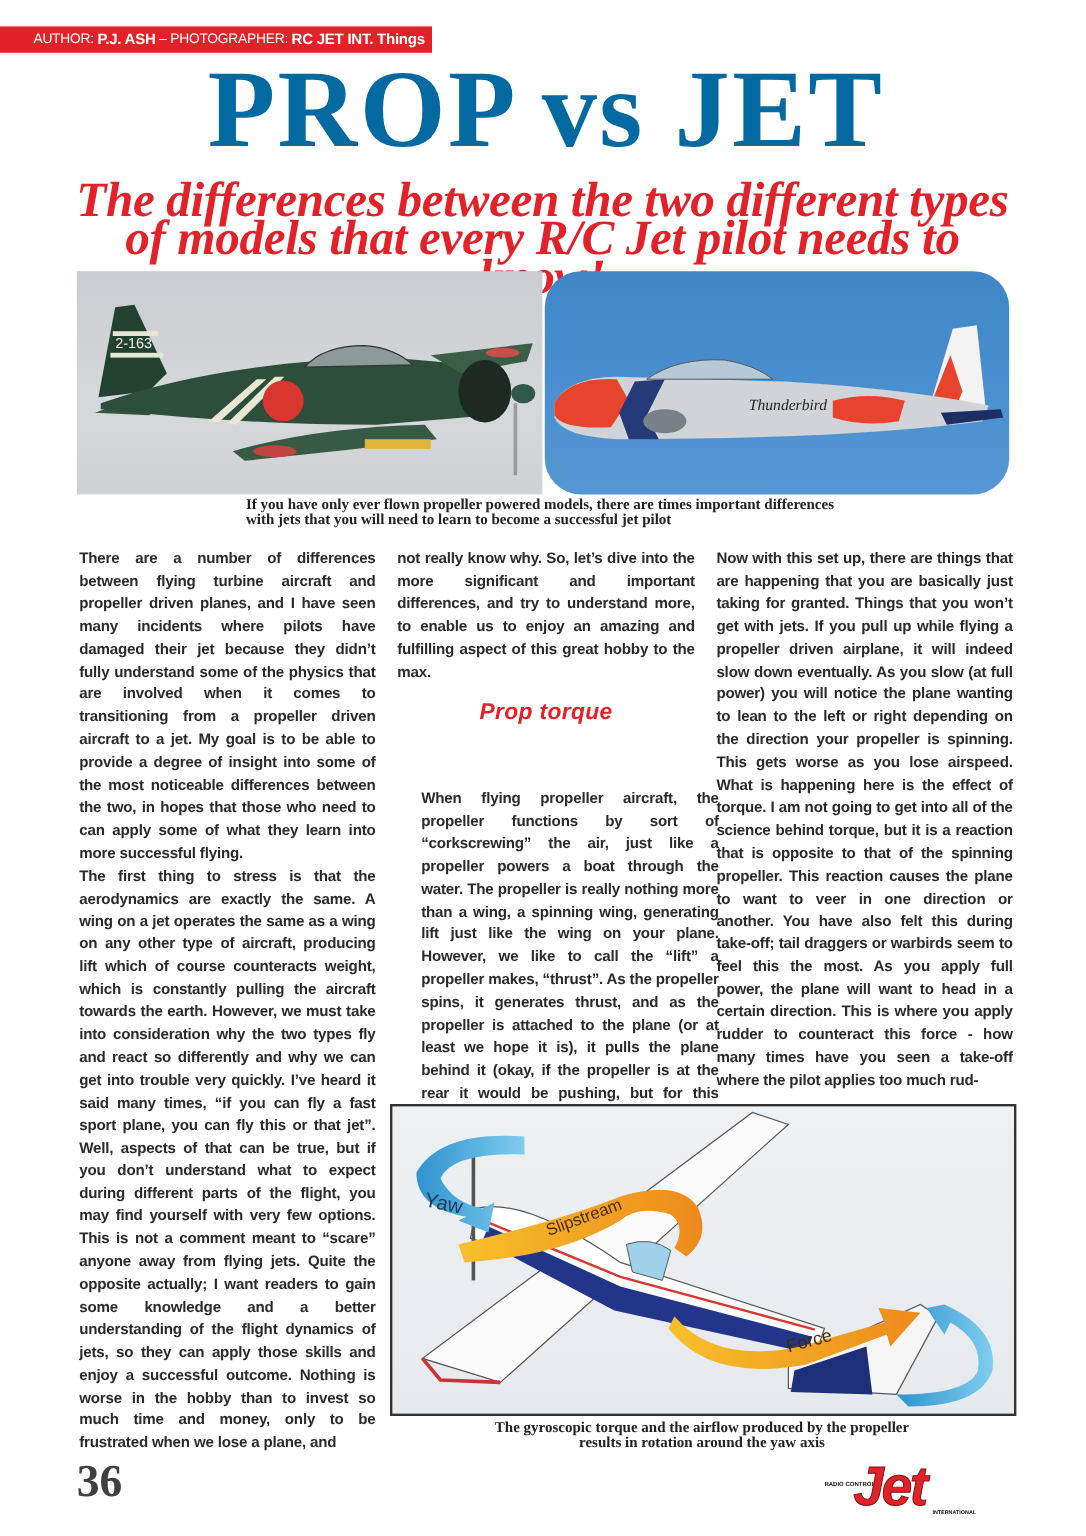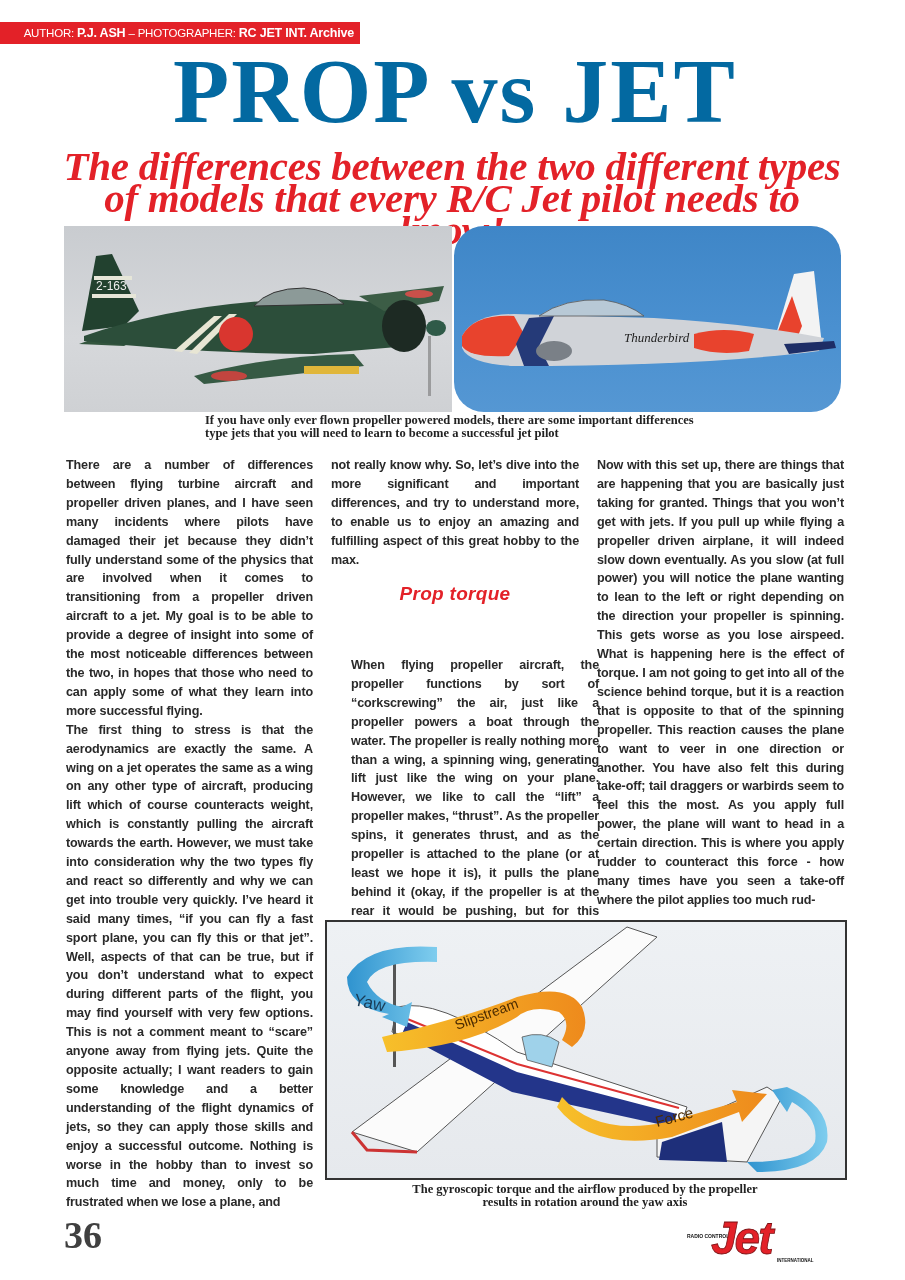--- a/index.html
+++ b/index.html
@@ -24,21 +24,21 @@
   .col2b{top:656px;margin-left:20px;}
   .diagram{position:absolute;left:325px;top:920px;width:522px;height:260px;border:2px solid #333;box-sizing:border-box;background:linear-gradient(180deg,#eef1f4,#e6e9ed);overflow:hidden;}
   .diagram svg{position:absolute;left:0;top:0;}
   .page-num{position:absolute;left:64px;top:1213px;font-family:"Liberation Serif",serif;font-weight:bold;font-size:38px;color:#404040;}
   .logo{position:absolute;left:677px;top:1214px;width:155px;height:52px;}
 </style>
 </head>
 <body>
 
 <div class="author-bar">
-  <span>AUTHOR:</span>&nbsp;<b>P.J. ASH</b>&nbsp;<span>–</span>&nbsp;<span>PHOTOGRAPHER:</span>&nbsp;<b>RC JET INT. Archive</b>
+  <span>AUTHOR:</span>&nbsp;<b>P.J. ASH</b>&nbsp;<span>–</span>&nbsp;<span>PHOTOGRAPHER:</span>&nbsp;<b>RC JET INT. Things</b>
 </div>
 
 <div class="main-title">PROP vs JET</div>
 <div class="subtitle">The differences between the two different types of models that every R/C Jet pilot needs to know!</div>
 
 <div class="photo photo-prop">
   <svg width="388" height="186" viewBox="0 0 388 186">
 
     <path d="M18 105 L32 30 L48 28 L75 85 L60 100 Z" fill="#22412f"></path>
     <rect x="30" y="50" width="38" height="4" fill="#e6e6d8"></rect>
@@ -85,21 +85,21 @@
 
     <path d="M85 90 Q110 72 150 74 Q175 78 190 90 Z" fill="#b8c9d6" stroke="#555" stroke-width="0.8"></path>
     <text x="170" y="116" font-size="13" font-style="italic" fill="#222" font-family="Liberation Serif, serif">Thunderbird</text>
 
     <path d="M330 118 L380 115 L382 122 L335 128 Z" fill="#1d2d66"></path>
 
     <ellipse cx="100" cy="125" rx="18" ry="10" fill="#7a8087"></ellipse>
   </svg>
 </div>
 
-<div class="caption caption-top">If you have only ever flown propeller powered models, there are some important differences type jets that you will need to learn to become a successful jet pilot</div>
+<div class="caption caption-top">If you have only ever flown propeller powered models, there are times important differences with jets that you will need to learn to become a successful jet pilot</div>
 
 <div class="col col1">
   <p>There are a number of differences between flying turbine aircraft and propeller driven planes, and I have seen many incidents where pilots have damaged their jet because they didn’t fully understand some of the physics that are involved when it comes to transitioning from a propeller driven aircraft to a jet. My goal is to be able to provide a degree of insight into some of the most noticeable differences between the two, in hopes that those who need to can apply some of what they learn into more successful flying.</p>
   <p>The first thing to stress is that the aerodynamics are exactly the same. A wing on a jet operates the same as a wing on any other type of aircraft, producing lift which of course counteracts weight, which is constantly pulling the aircraft towards the earth. However, we must take into consideration why the two types fly and react so differently and why we can get into trouble very quickly. I’ve heard it said many times, “if you can fly a fast sport plane, you can fly this or that jet”. Well, aspects of that can be true, but if you don’t understand what to expect during different parts of the flight, you may find yourself with very few options. This is not a comment meant to “scare” anyone away from flying jets. Quite the opposite actually; I want readers to gain some knowledge and a better understanding of the flight dynamics of jets, so they can apply those skills and enjoy a successful outcome. Nothing is worse in the hobby than to invest so much time and money, only to be frustrated when we lose a plane, and</p>
 </div>
 
 <div class="col col2">
   <p>not really know why. So, let’s dive into the more significant and important differences, and try to understand more, to enable us to enjoy an amazing and fulfilling aspect of this great hobby to the max.</p>
 </div>
 <div class="section-heading">Prop torque</div>

